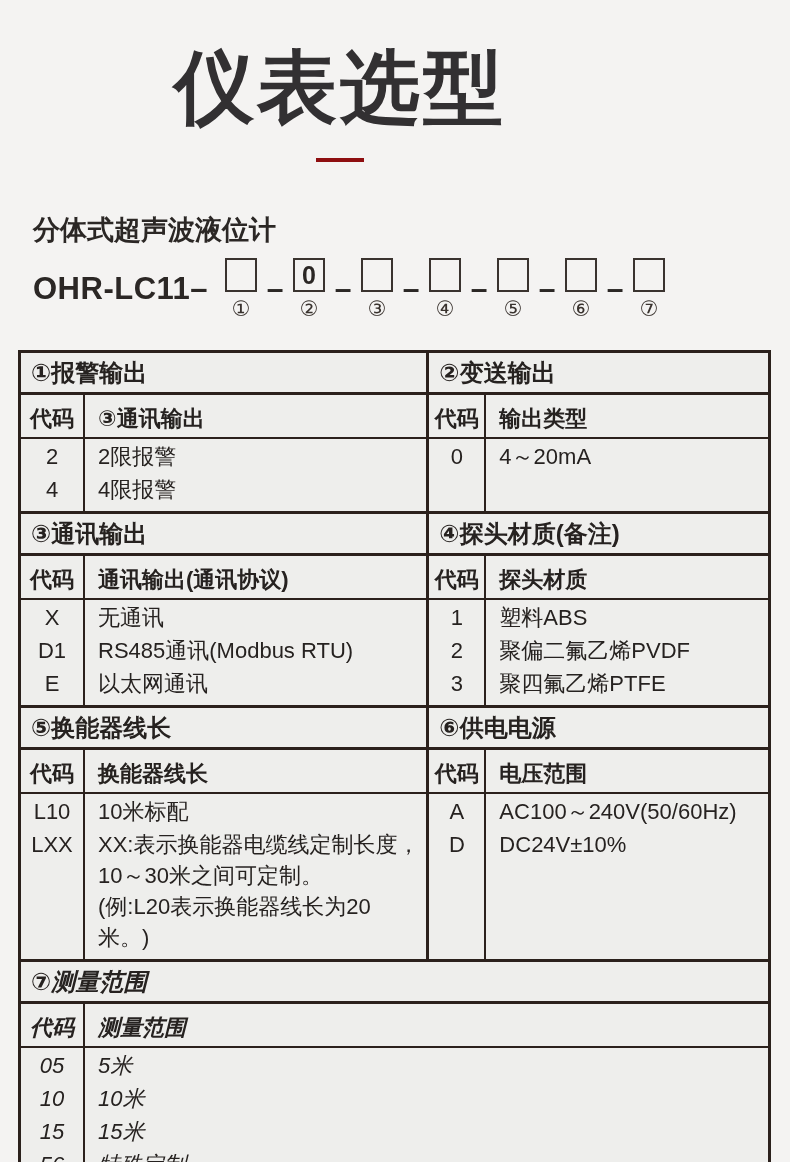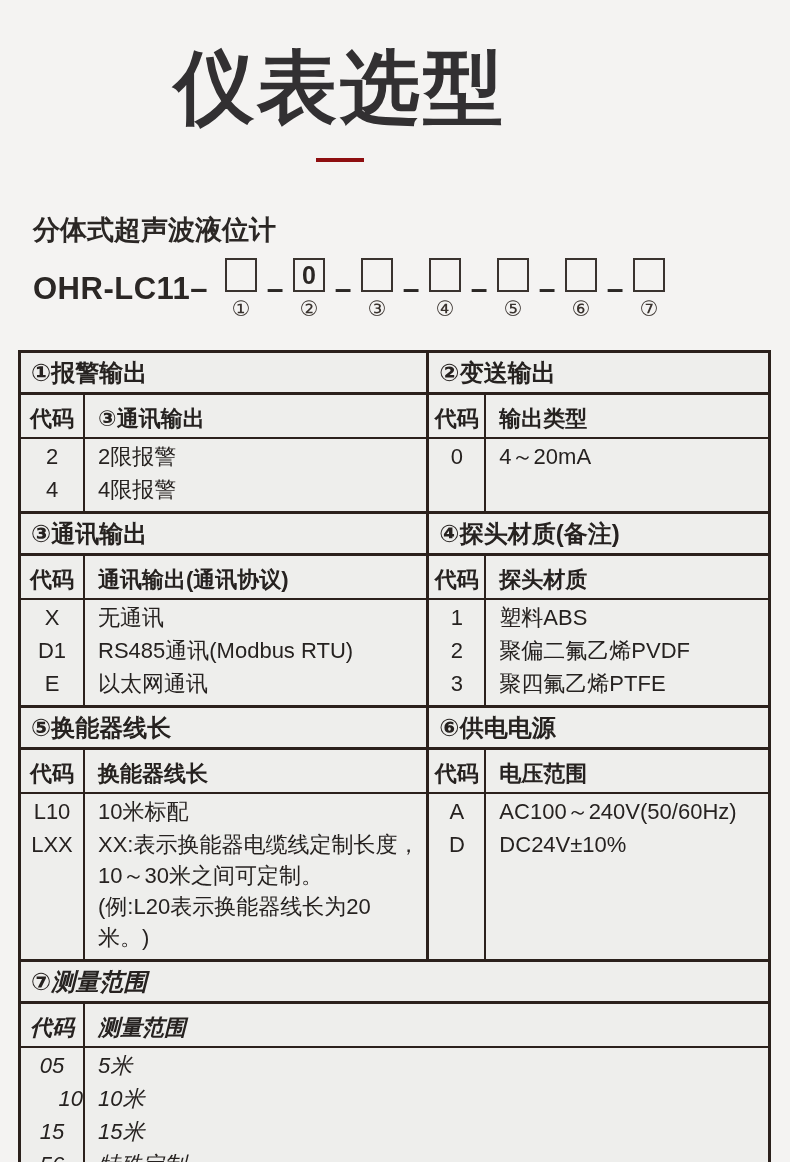--- a/index.html
+++ b/index.html
@@ -231,21 +231,21 @@
         </section>
       </div>
       <div class="trow full">
         <section class="sec">
           <div class="sec-header">⑦测量范围</div>
           <div class="sec-grid">
             <div class="cell hdr code-cell">代码</div>
             <div class="cell hdr desc-cell">测量范围</div>
             <div class="cell body code-cell" style="grid-row: span 1;">05</div>
             <div class="cell desc-cell body">5米</div>
-            <div class="cell body code-cell" style="grid-row: span 1; text-align: right;">10</div>
+            <div class="cell body code-cell" style="grid-row: span 1;">10</div>
             <div class="cell desc-cell body">10米</div>
             <div class="cell body code-cell" style="grid-row: span 1;">15</div>
             <div class="cell desc-cell body">15米</div>
             <div class="cell body code-cell" style="grid-row: span 1;">56</div>
             <div class="cell desc-cell body">特殊定制</div>
           </div>
         </section>
       </div>
     </div>
 

